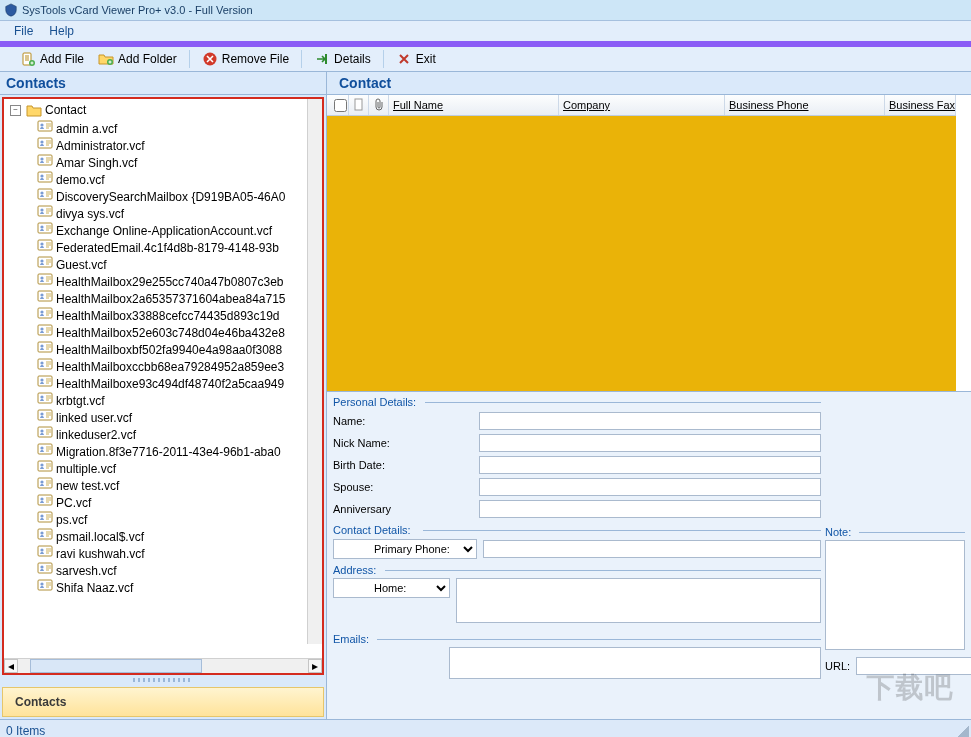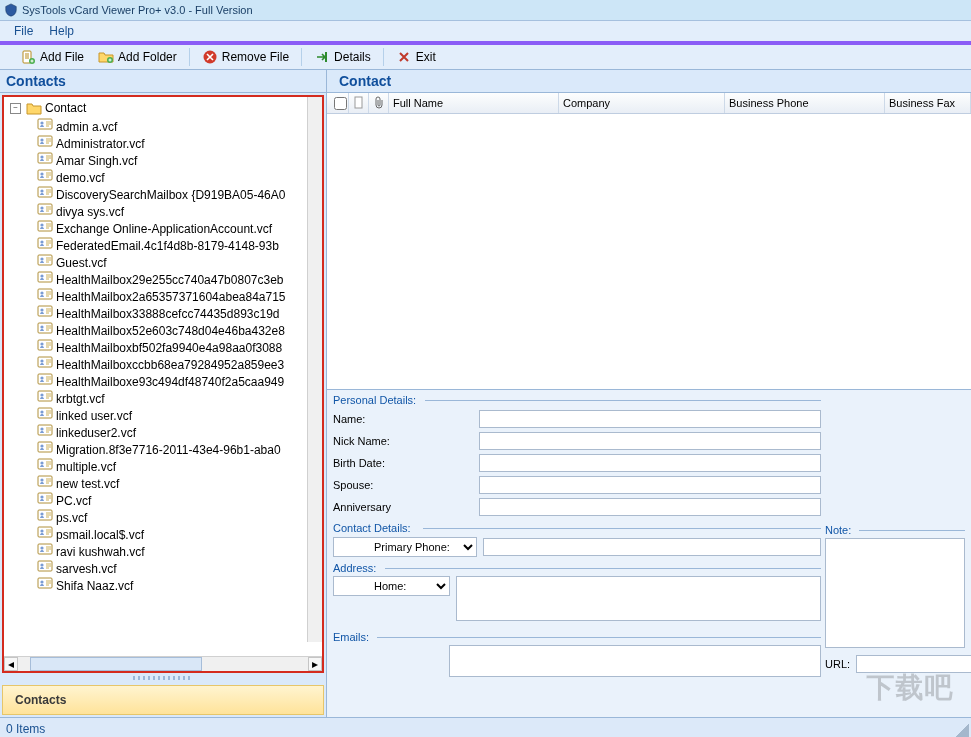--- a/index.html
+++ b/index.html
@@ -28,21 +28,21 @@
     display: inline-flex;
   }
   .titlebar .title-text { color: #1a3f66; font-size: 11px; }
   
   .menubar {
     height: 20px;
     background: #e3eefb;
     display: flex;
     align-items: center;
     padding-left: 6px;
-    border-bottom: 4px solid #8b5cf6;
+    border-bottom: 6px solid #8b5cf6;
     text-align: right;
   }
   .menubar .menu-item {
     color: #1a5191;
     padding: 2px 8px;
     cursor: default;
   }
   
   .toolbar {
     height: 24px;
@@ -181,21 +181,21 @@
     display: flex; align-items: center;
     padding-left: 6px; gap:6px;
     color: #104f9c;
     font-weight: bold;
     font-size: 14px;
   }
   .grid-area {
     height: 296px;
     background: #eab308;
     border-bottom: 1px solid #9ab7d8;
-    display: flex; flex-direction: column;
+    display: flex; flex-direction: row; text-decoration: underline;
   }
   .grid-header {
     height: 20px;
     display: flex;
     background: linear-gradient(#fdfefe,#e9eef5);
     border-bottom: 1px solid #bfcde0;
     font-size: 11px;
   }
   .grid-header .col {
     display: flex; align-items: center;

